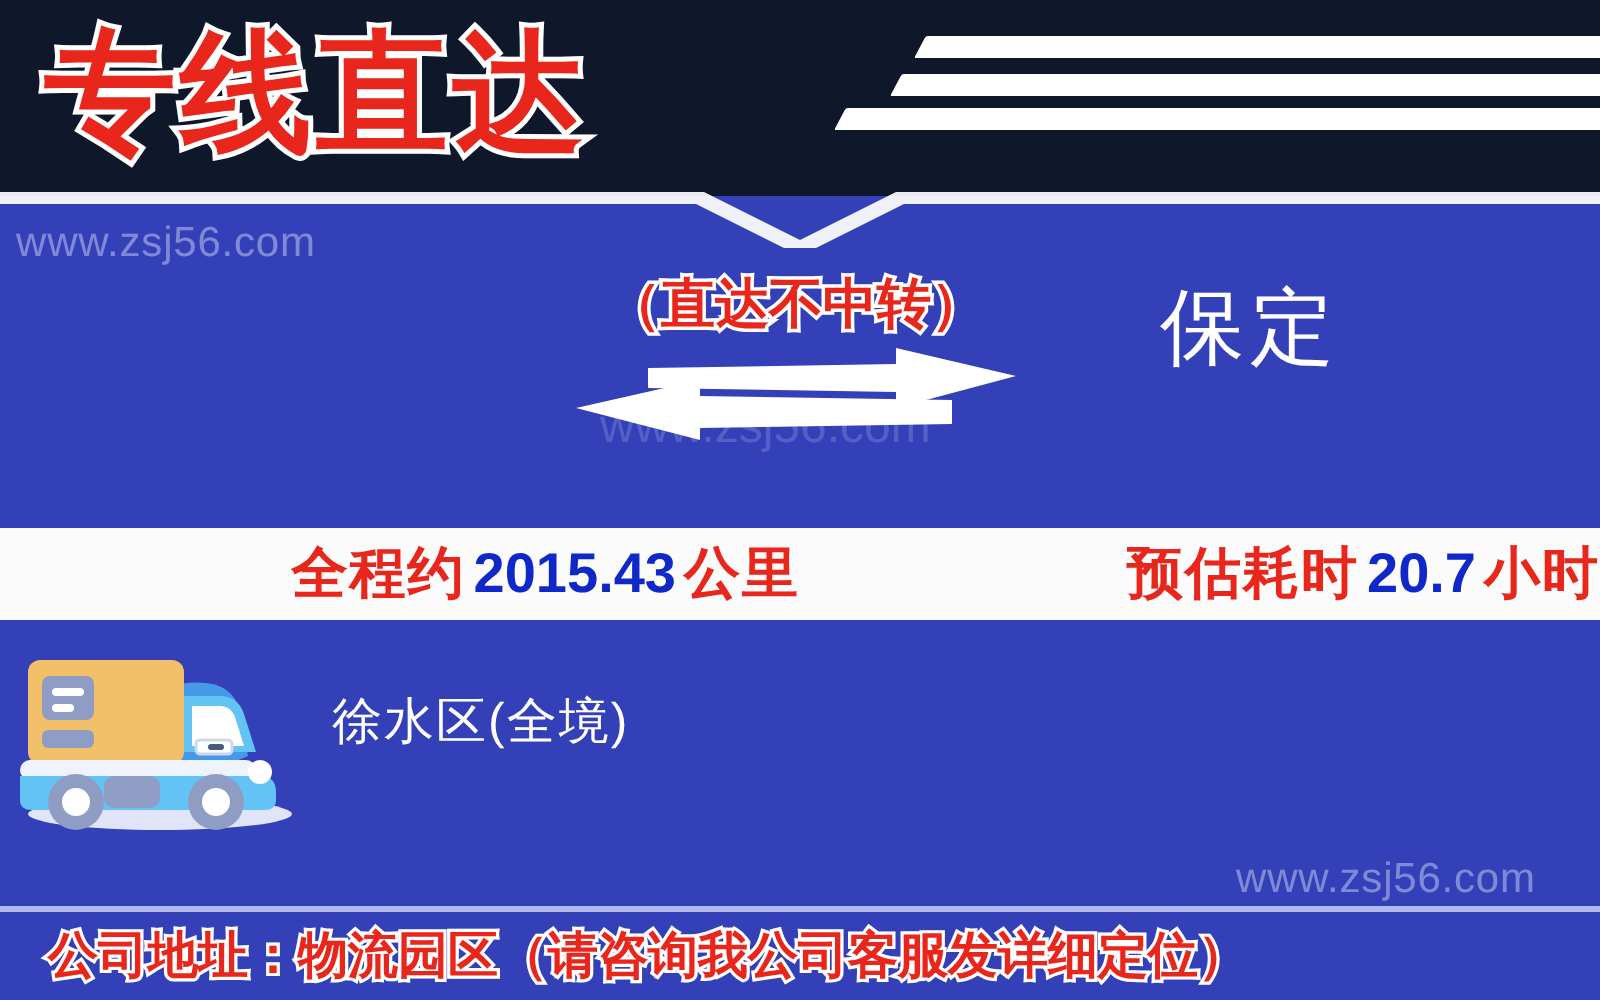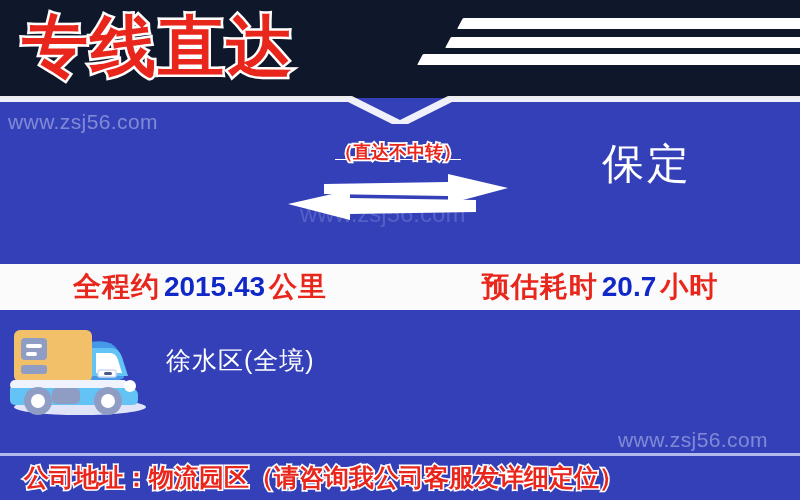--- a/index.html
+++ b/index.html
@@ -89,21 +89,20 @@
     letter-spacing: 4px;
     white-space: nowrap;
     line-height: 72px;
   }
   #dest-block {
     position: absolute;
     left: 556px;
     top: 138px;
     text-align: center;
     line-height: 52px;
-    margin-left: 22px;
   }
   #dest-city {
     font-size: 42px;
     color: #ffffff;
     letter-spacing: 3px;
     white-space: nowrap;
     display: block;
     padding-left: 24px;
   }
   #dest-district {
@@ -116,29 +115,28 @@
 
   
   #center-stack {
     position: absolute;
     left: 280px;
     top: 136px;
     width: 236px;
     text-align: center;
   }
   .badge-text {
-    font-size: 18px;
+    font-size: 27px;
     font-weight: bold;
     color: #e8261c;
     -webkit-text-stroke: 3.5px #ffffff;
     paint-order: stroke fill;
     white-space: nowrap;
     letter-spacing: 0px;
     line-height: 32px;
-    text-decoration: underline;
   }
   #arrow-wrap {
     position: relative;
     width: 236px;
     height: 48px;
     margin-top: 6px;
     margin-bottom: 2px;
   }
 
   
@@ -147,21 +145,21 @@
     left: 0;
     top: 264px;
     width: 800px;
     height: 46px;
     background: #fbfbfb;
     display: flex;
     align-items: center;
   }
   .info-cell {
     flex: 1;
-    text-align: center;
+    text-align: right;
     white-space: nowrap;
     font-size: 28px;
     font-weight: bold;
   }
   .info-cell .lbl { color: #e8261c; letter-spacing: 1px; }
   .info-cell .val { color: #1028c8; letter-spacing: 0px; padding: 0 4px; }
 
   
   #truck-wrap {
     position: absolute;

